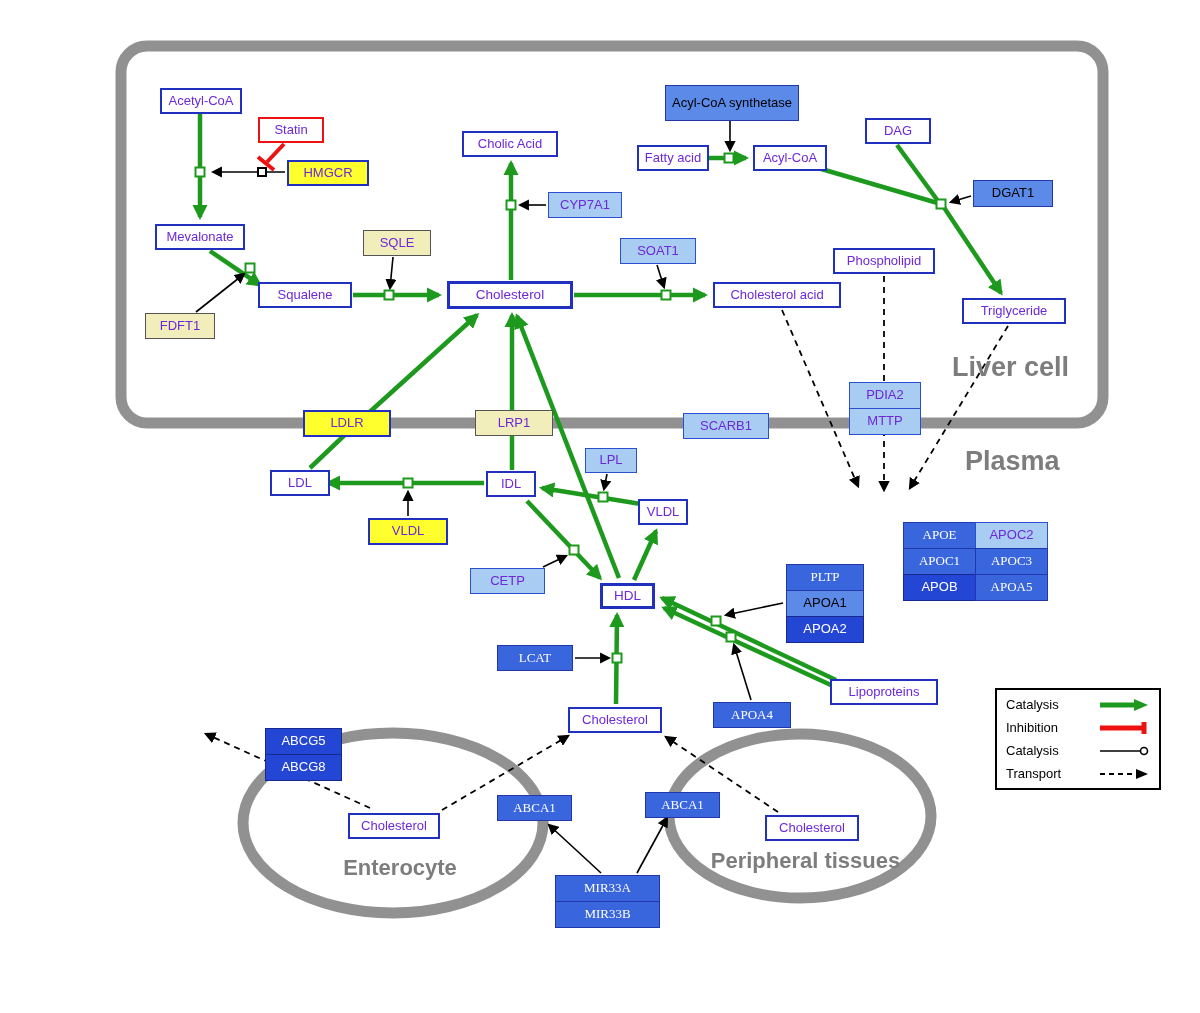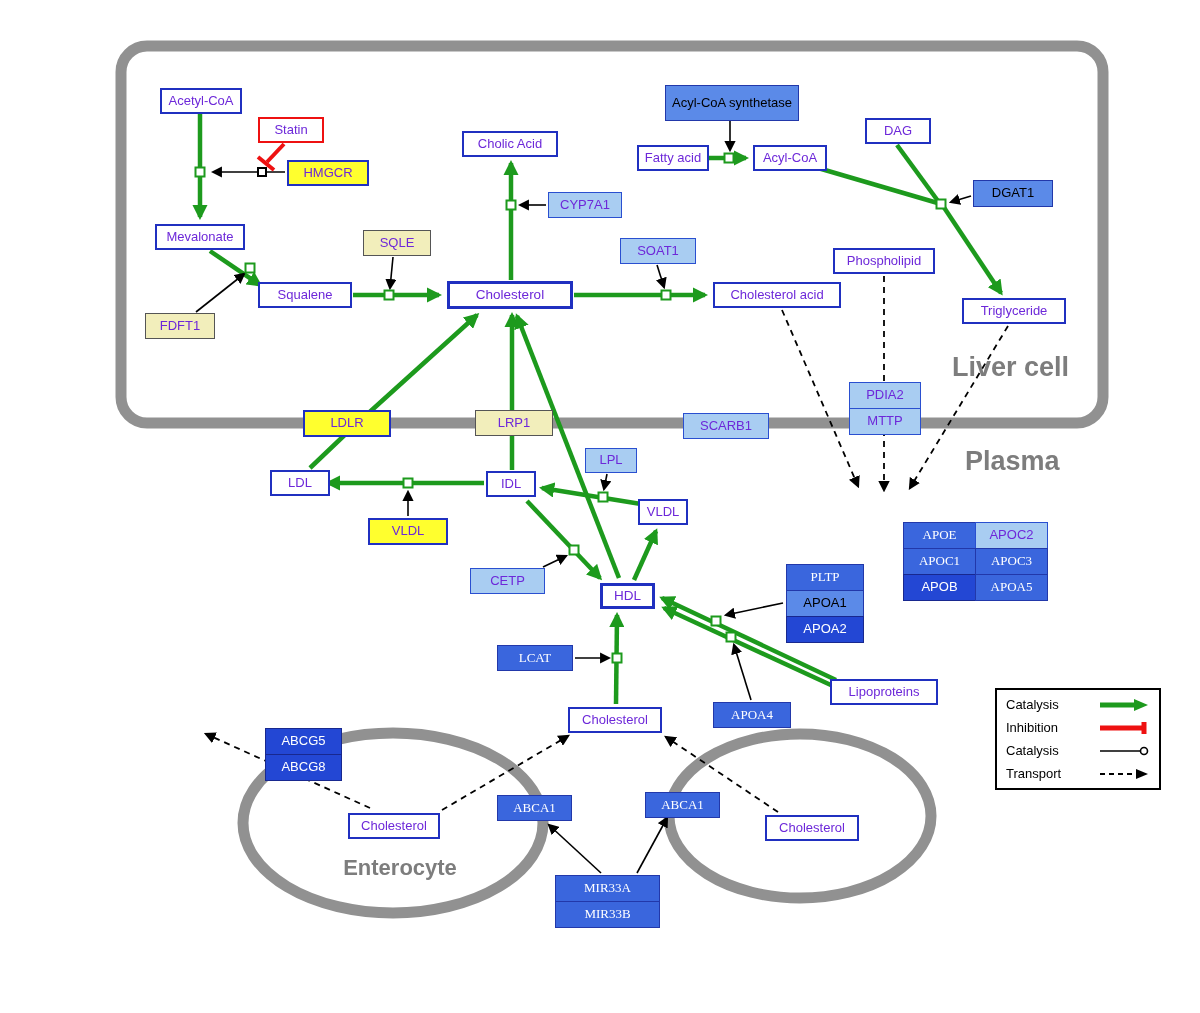--- a/index.html
+++ b/index.html
@@ -175,20 +175,21 @@
   <div class="node metab" style="left:348px;top:813px;width:92px;height:26px">Cholesterol</div>
   <div class="node blue" style="left:497px;top:795px;width:75px;height:26px">ABCA1</div>
   <div class="node blue" style="left:645px;top:792px;width:75px;height:26px">ABCA1</div>
   <div class="node metab" style="left:765px;top:815px;width:94px;height:26px">Cholesterol</div>
   <div class="node blue" style="left:555px;top:875px;width:105px;height:27px">MIR33A</div>
   <div class="node blue" style="left:555px;top:901px;width:105px;height:27px">MIR33B</div>
 
   <div class="complabel" style="left:952px;top:352px;font-size:27px">Liver cell</div>
   <div class="complabel" style="left:965px;top:446px;font-size:27px">Plasma</div>
   <div class="complabel" style="left:330px;top:855px;width:140px;text-align:center;font-size:22px">Enterocyte</div>
+  <div class="complabel" style="left:703px;top:848px;width:205px;text-align:center;font-size:22px">Peripheral tissues</div>
 
   <div class="legend">
     <div class="legend-row">
       <span>Catalysis</span>
       <svg width="52" height="14">
         <line x1="2" y1="7" x2="38" y2="7" stroke="#1d9a1d" stroke-width="5"></line>
         <path d="M36,1 L50,7 L36,13 z" fill="#1d9a1d"></path>
       </svg>
     </div>
     <div class="legend-row">

